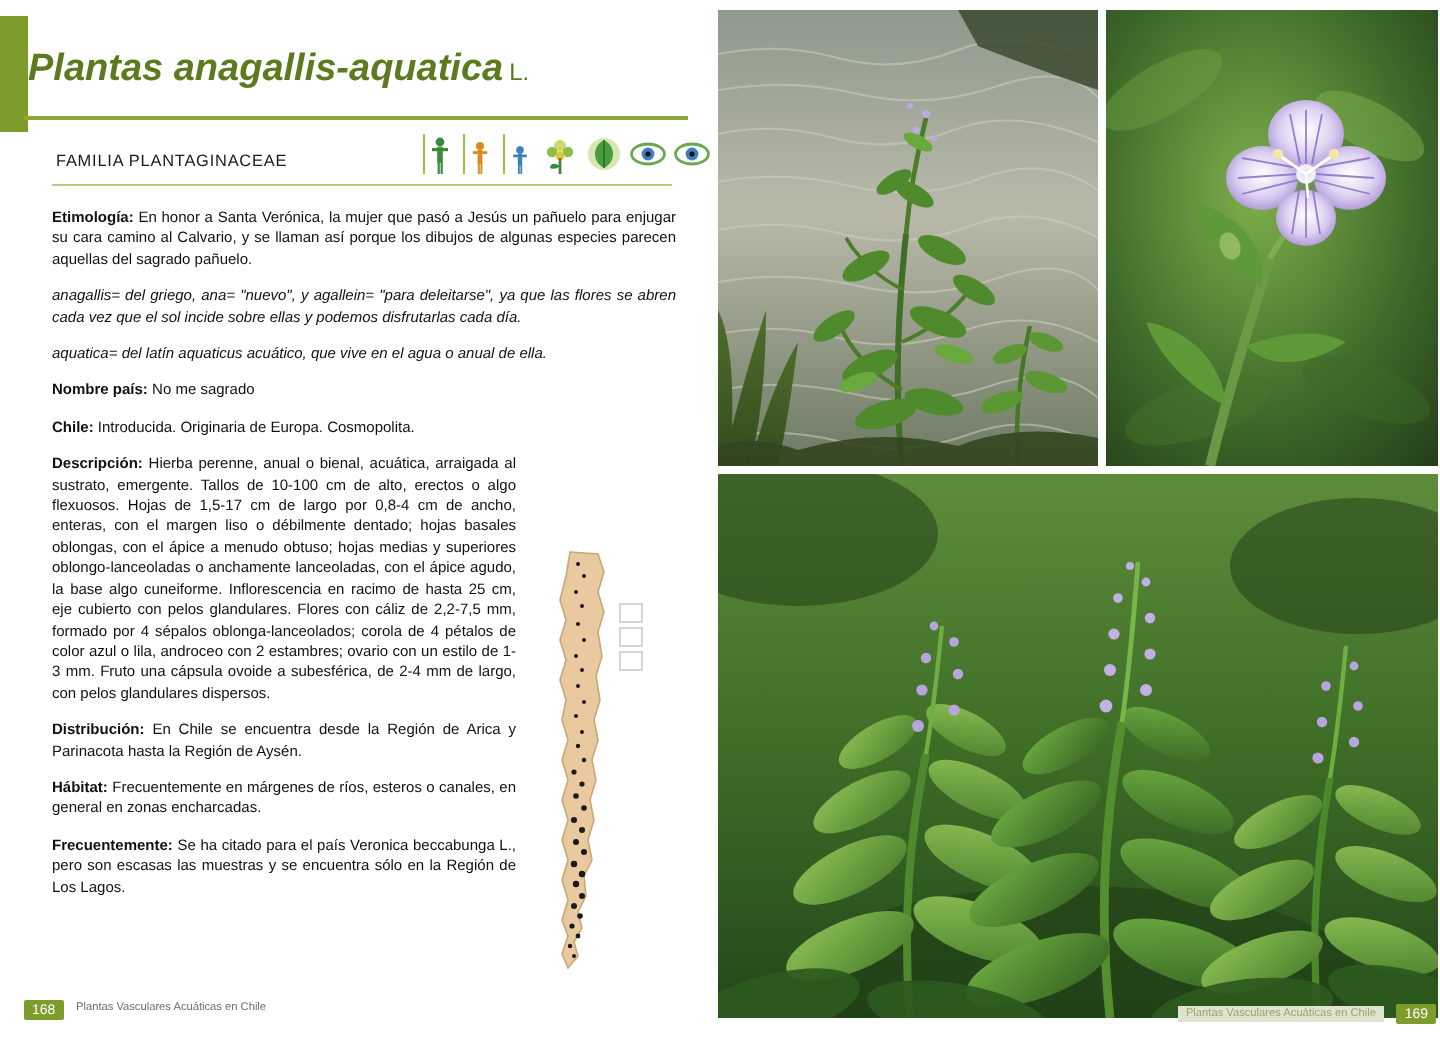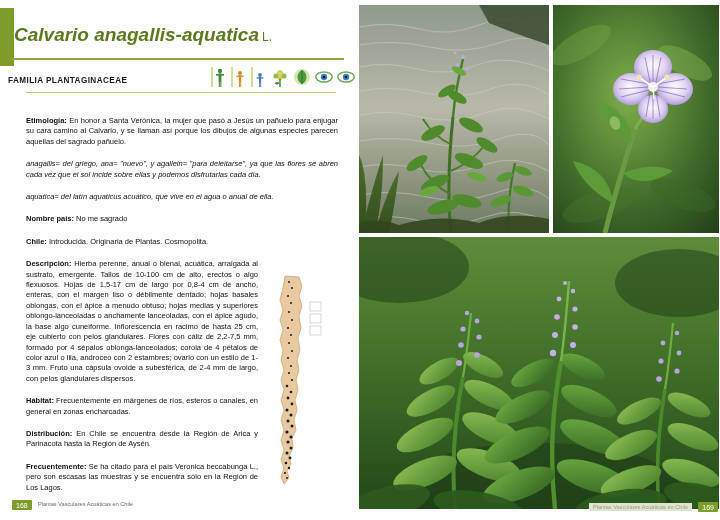--- a/index.html
+++ b/index.html
@@ -50,25 +50,25 @@
     padding-left: 3px;
   }
   .green-bar-left {
     position: absolute;
     left: 0; top: 8px;
     width: 14px; height: 58px;
     background: #7d9c2c;
   }
   .family {
     position: absolute;
-    left: 8px; top: 76px;
+    left: 28px; top: 76px;
     font-size: 8.2px;
     letter-spacing: 0.4px;
     color: #1a1a1a;
-    font-weight: bold;
+    font-weight: normal;
     text-align: right;
   }
   .family-rule {
     position: absolute;
     left: 26px; top: 92px;
     width: 310px; height: 1px;
     background: #b9ca7e;
   }
   
   .icon-strip {
@@ -88,21 +88,21 @@
   
   .body-text {
     position: absolute;
     left: 26px; top: 104px;
     width: 312px;
     font-size: 7.5px;
     line-height: 10.4px;
     color: #111111;
     text-align: justify;
   }
-  .body-text p { margin: 12px 0 8px 0; }
+  .body-text p { margin: 0 0 8px 0; }
   .body-text b { font-weight: bold; }
   .body-text i { font-style: italic; }
   .desc-wrap {
     width: 232px;
   }
   .map-holder {
     position: absolute;
     left: 258px; top: 272px;
     width: 80px; height: 220px;
   }
@@ -170,21 +170,21 @@
 <body>
 
 <div class="page">
 
   <div class="left-page">
 
     <div class="green-bar-left"></div>
 
     <div class="title-block"></div>
     <div class="sci-name">
-      <span>Calvario anagallis-aquatica</span><span class="sci-author">L.</span>
+      <span>Plantas anagallis-aquatica</span><span class="sci-author">L.</span>
     </div>
 
     <div class="family">FAMILIA PLANTAGINACEAE</div>
     <div class="family-rule"></div>
 
     <div class="icon-strip">
       <span class="ic">
         <svg width="18" height="24" viewBox="0 0 18 24">
           <rect x="0" y="1" width="18" height="22" fill="#ffffff"></rect>
           <line x1="2" y1="2" x2="2" y2="22" stroke="#9fbf3b" stroke-width="1"></line>
@@ -261,30 +261,30 @@
       <p>
         <i>anagallis= del griego, ana= "nuevo", y agallein= "para deleitarse", ya que las flores se abren cada vez que el sol incide sobre ellas y podemos disfrutarlas cada día.</i>
       </p>
       <p>
         <i>aquatica= del latín aquaticus acuático, que vive en el agua o anual de ella.</i>
       </p>
       <p>
         <b>Nombre país:</b><span> No me sagrado</span>
       </p>
       <p>
-        <b>Chile:</b><span> Introducida. Originaria de Plantas. Cosmopolita.</span>
+        <b>Chile:</b><span> Introducida. Originaria de Europa. Cosmopolita.</span>
       </p>
       <p class="desc-wrap">
         <b>Descripción:</b><span> Hierba perenne, anual o bienal, acuática, arraigada al sustrato, emergente. Tallos de 10-100 cm de alto, erectos o algo flexuosos. Hojas de 1,5-17 cm de largo por 0,8-4 cm de ancho, enteras, con el margen liso o débilmente dentado; hojas basales oblongas, con el ápice a menudo obtuso; hojas medias y superiores oblongo-lanceoladas o anchamente lanceoladas, con el ápice agudo, la base algo cuneiforme. Inflorescencia en racimo de hasta 25 cm, eje cubierto con pelos glandulares. Flores con cáliz de 2,2-7,5 mm, formado por 4 sépalos oblonga-lanceolados; corola de 4 pétalos de color azul o lila, androceo con 2 estambres; ovario con un estilo de 1-3 mm. Fruto una cápsula ovoide a subesférica, de 2-4 mm de largo, con pelos glandulares dispersos.</span>
       </p>
       <p class="desc-wrap">
+        <b>Distribución:</b><span> En Chile se encuentra desde la Región de Arica y Parinacota hasta la Región de Aysén.</span>
+      </p>
+      <p class="desc-wrap">
         <b>Hábitat:</b><span> Frecuentemente en márgenes de ríos, esteros o canales, en general en zonas encharcadas.</span>
-      </p>
-      <p class="desc-wrap">
-        <b>Distribución:</b><span> En Chile se encuentra desde la Región de Arica y Parinacota hasta la Región de Aysén.</span>
       </p>
       <p class="desc-wrap">
         <b>Frecuentemente:</b><span> Se ha citado para el país Veronica beccabunga L., pero son escasas las muestras y se encuentra sólo en la Región de Los Lagos.</span>
       </p>
     </div>
 
     <div class="map-holder">
       <svg class="map-svg" width="80" height="220" viewBox="0 0 80 220">
 
         <path d="M27 4 L41 5 L44 14 L41 24 L44 34 L41 44 L43 56 L40 66 L42 78 L39 88 L41 98 L38 108

